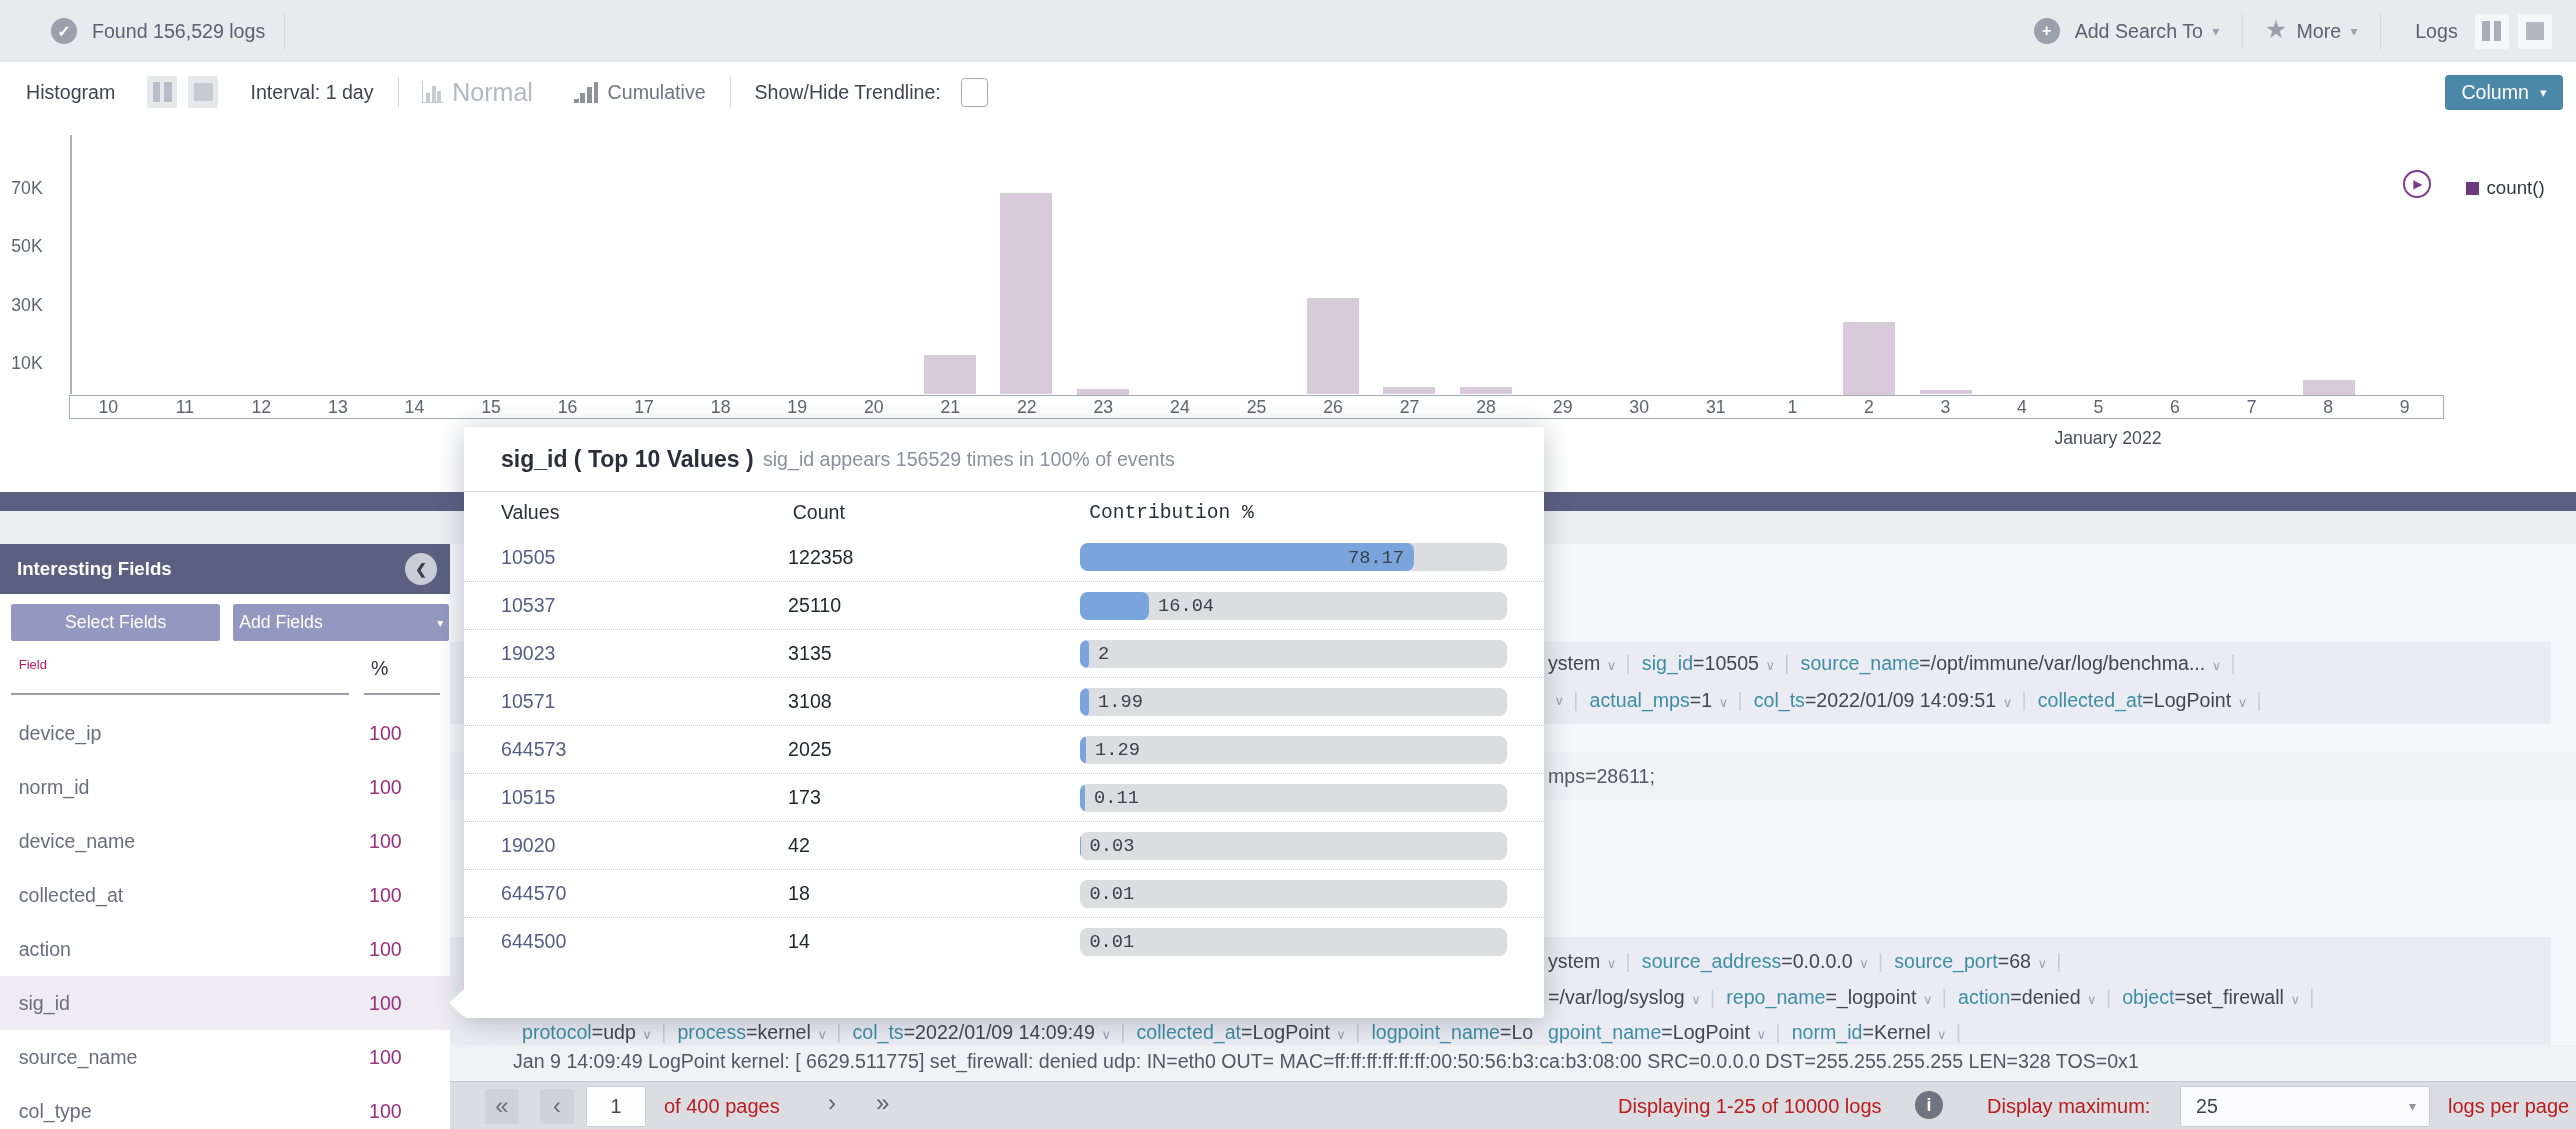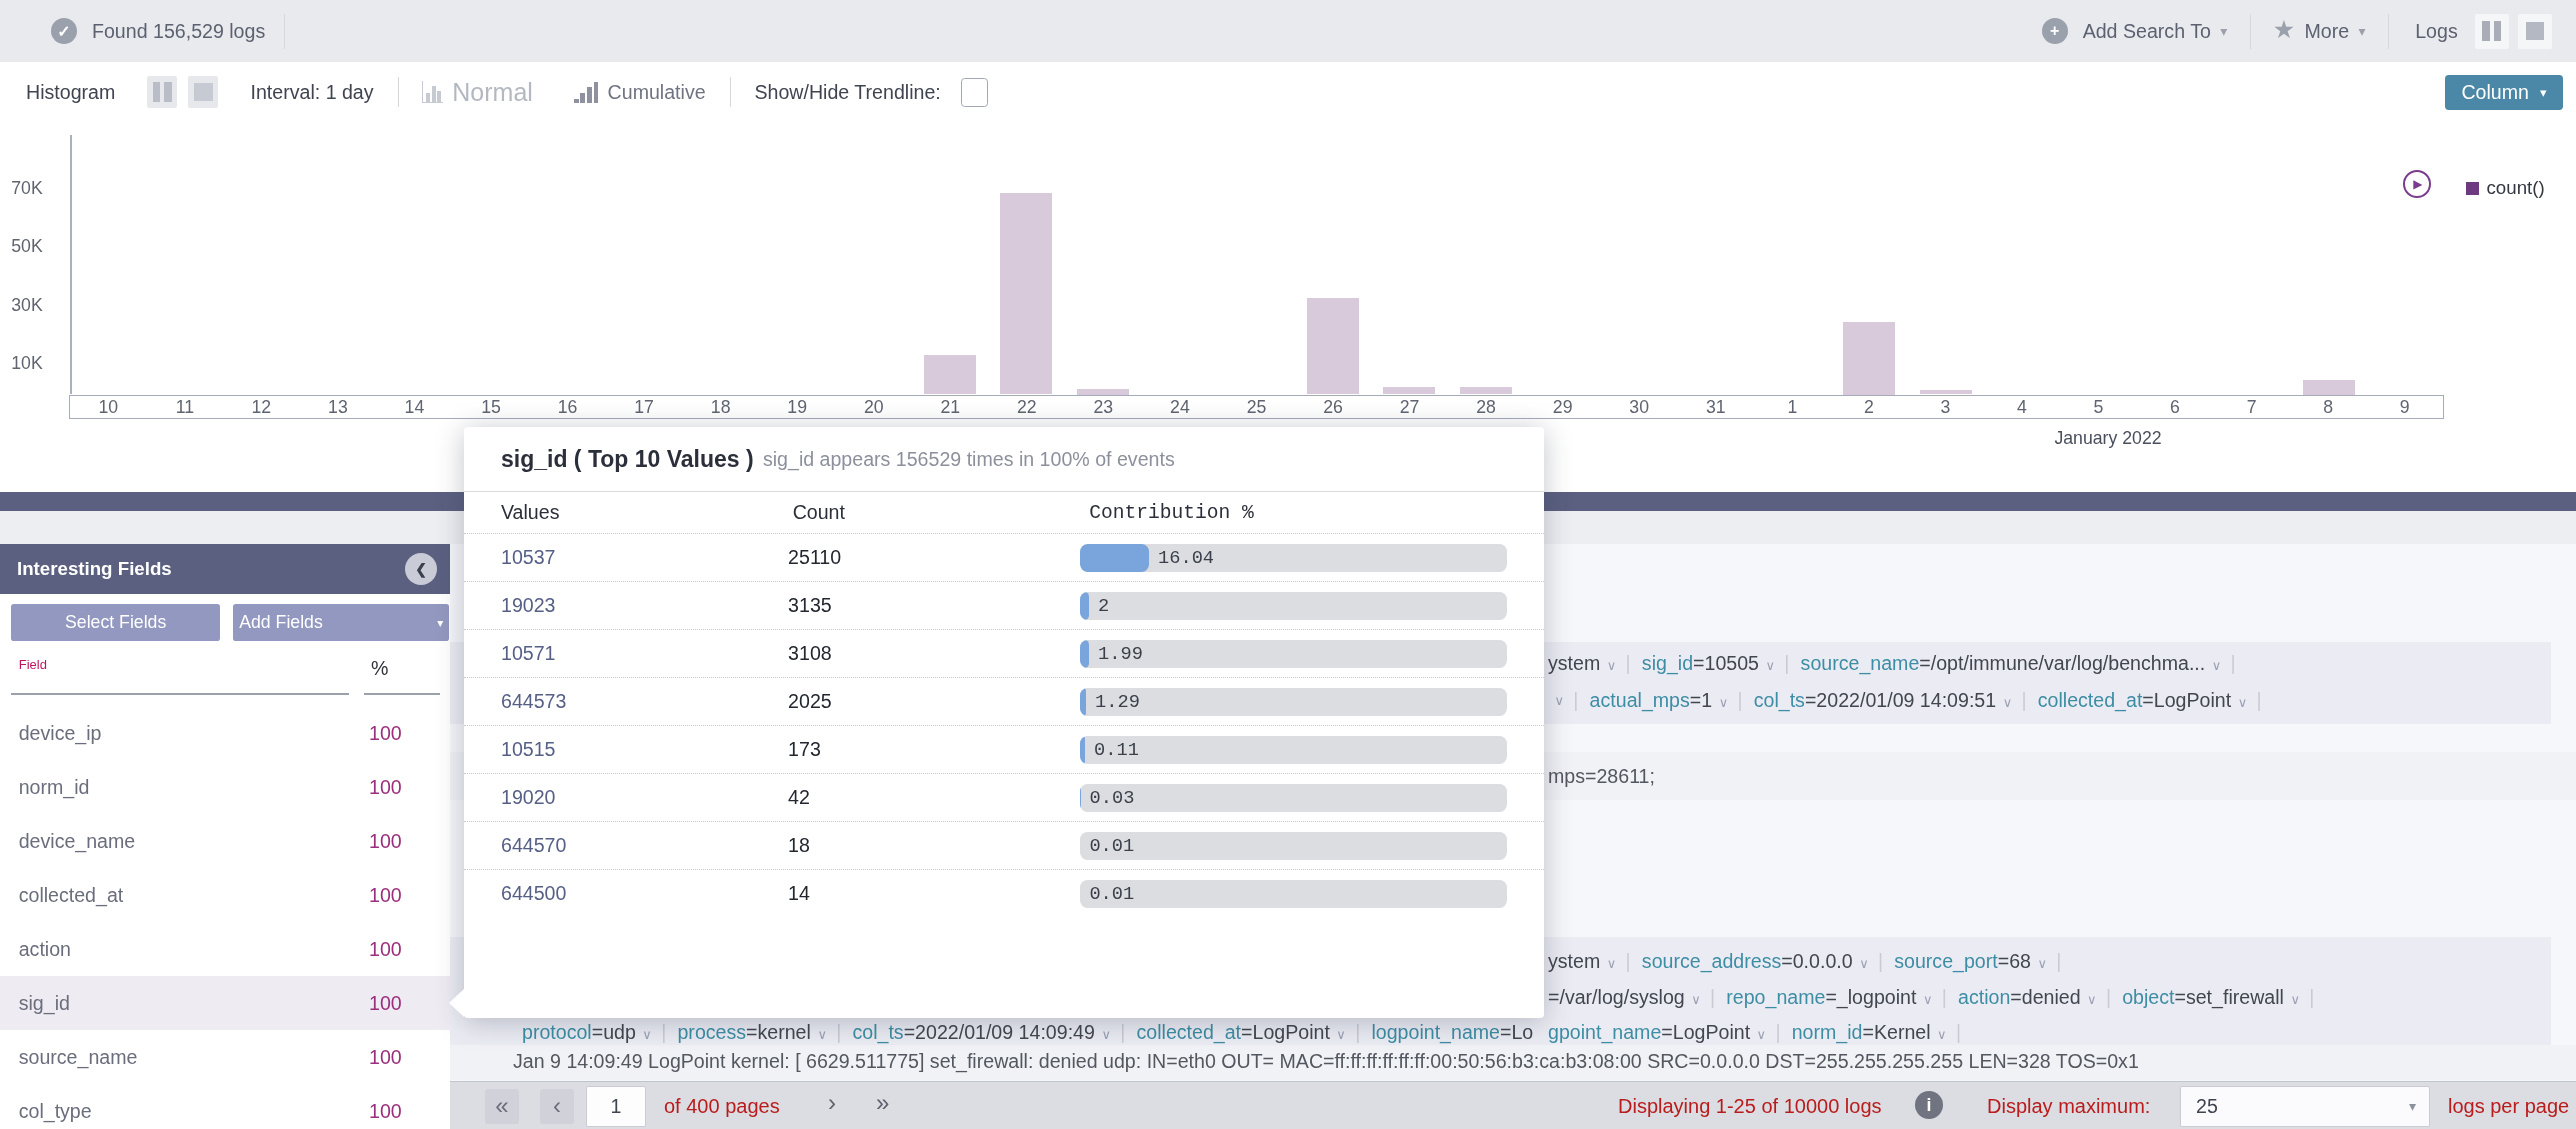--- a/index.html
+++ b/index.html
@@ -142,21 +142,21 @@
     <span class="vline" style="margin-left:18.7px"></span>
     <span class="spacer"></span>
     <span class="circle">+</span>
     <span class="tb-text">Add Search To</span>
     <span class="caret">▾</span>
     <span class="vline" style="margin:0 22.4px"></span>
     <span class="star">★</span>
     <span class="tb-text" style="margin-left:9.3px">More</span>
     <span class="caret">▾</span>
     <span class="vline" style="margin:0 22.4px"></span>
-    <span class="tb-text" style="margin-left:4px">Logs</span>
+    <span class="tb-text" style="margin-left:12px">Logs</span>
     <span class="mini-tile" style="margin-left:17px">
       <span class="icon-2col">
           <i></i>
           <i></i>
         </span>
     </span>
     <span class="mini-tile" style="margin-left:9.3px">
       <span class="icon-sq"></span>
     </span>
   </div>
@@ -476,20 +476,30 @@
     <div class="pp-header">
       <span class="pp-title">sig_id ( Top 10 Values )</span>
       <span class="pp-sub">sig_id appears 156529 times in 100% of events</span>
     </div>
     <div class="pp-cols">
       <div class="c1">Values</div>
       <div class="c2">Count</div>
       <div class="c3">Contribution %</div>
     </div>
     <div id="pp-rows">
+        <div class="pp-row">
+          <div class="c1">10505</div>
+          <div class="c2">122358</div>
+          <div class="c3">
+            <div class="track">
+              <div class="fill" style="width: 334px;"></div>
+              <span class="pct" style="right: 103px;">78.17</span>
+            </div>
+          </div>
+        </div>
         <div class="pp-row sep">
           <div class="c1">10537</div>
           <div class="c2">25110</div>
           <div class="c3">
             <div class="track">
               <div class="fill" style="width: 69px;"></div>
               <span class="pct" style="left: 78px;">16.04</span>
             </div>
           </div>
         </div>

